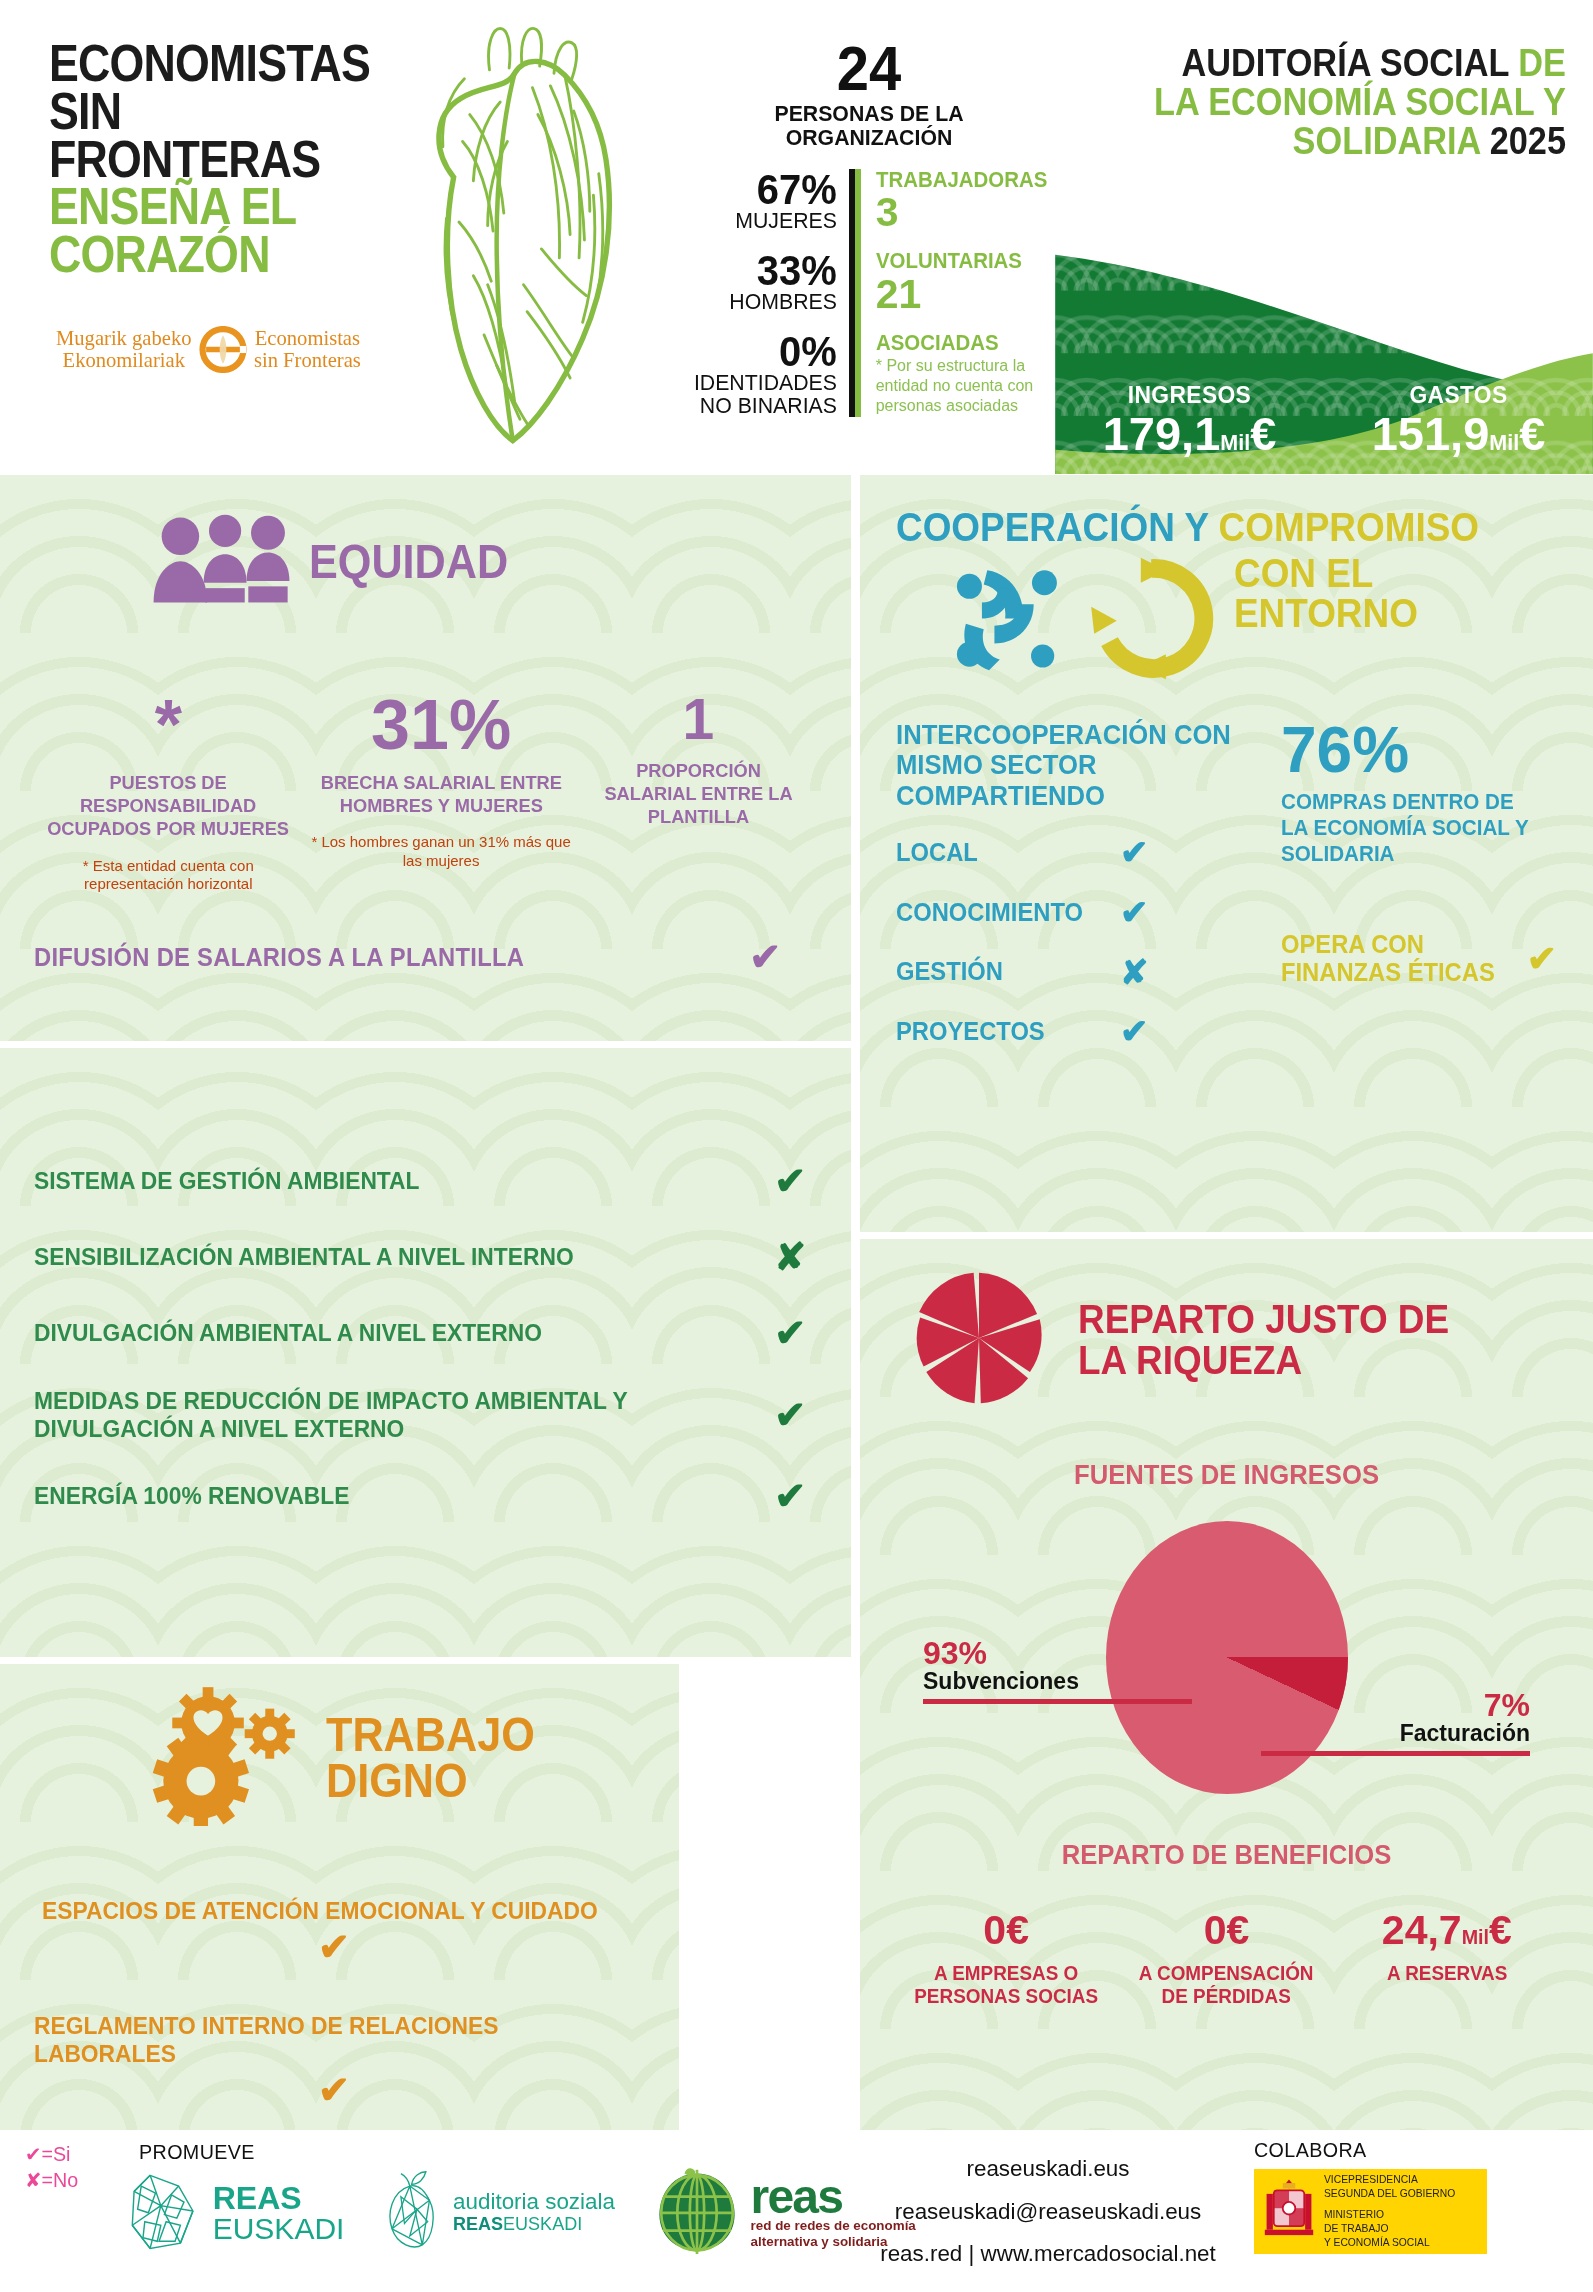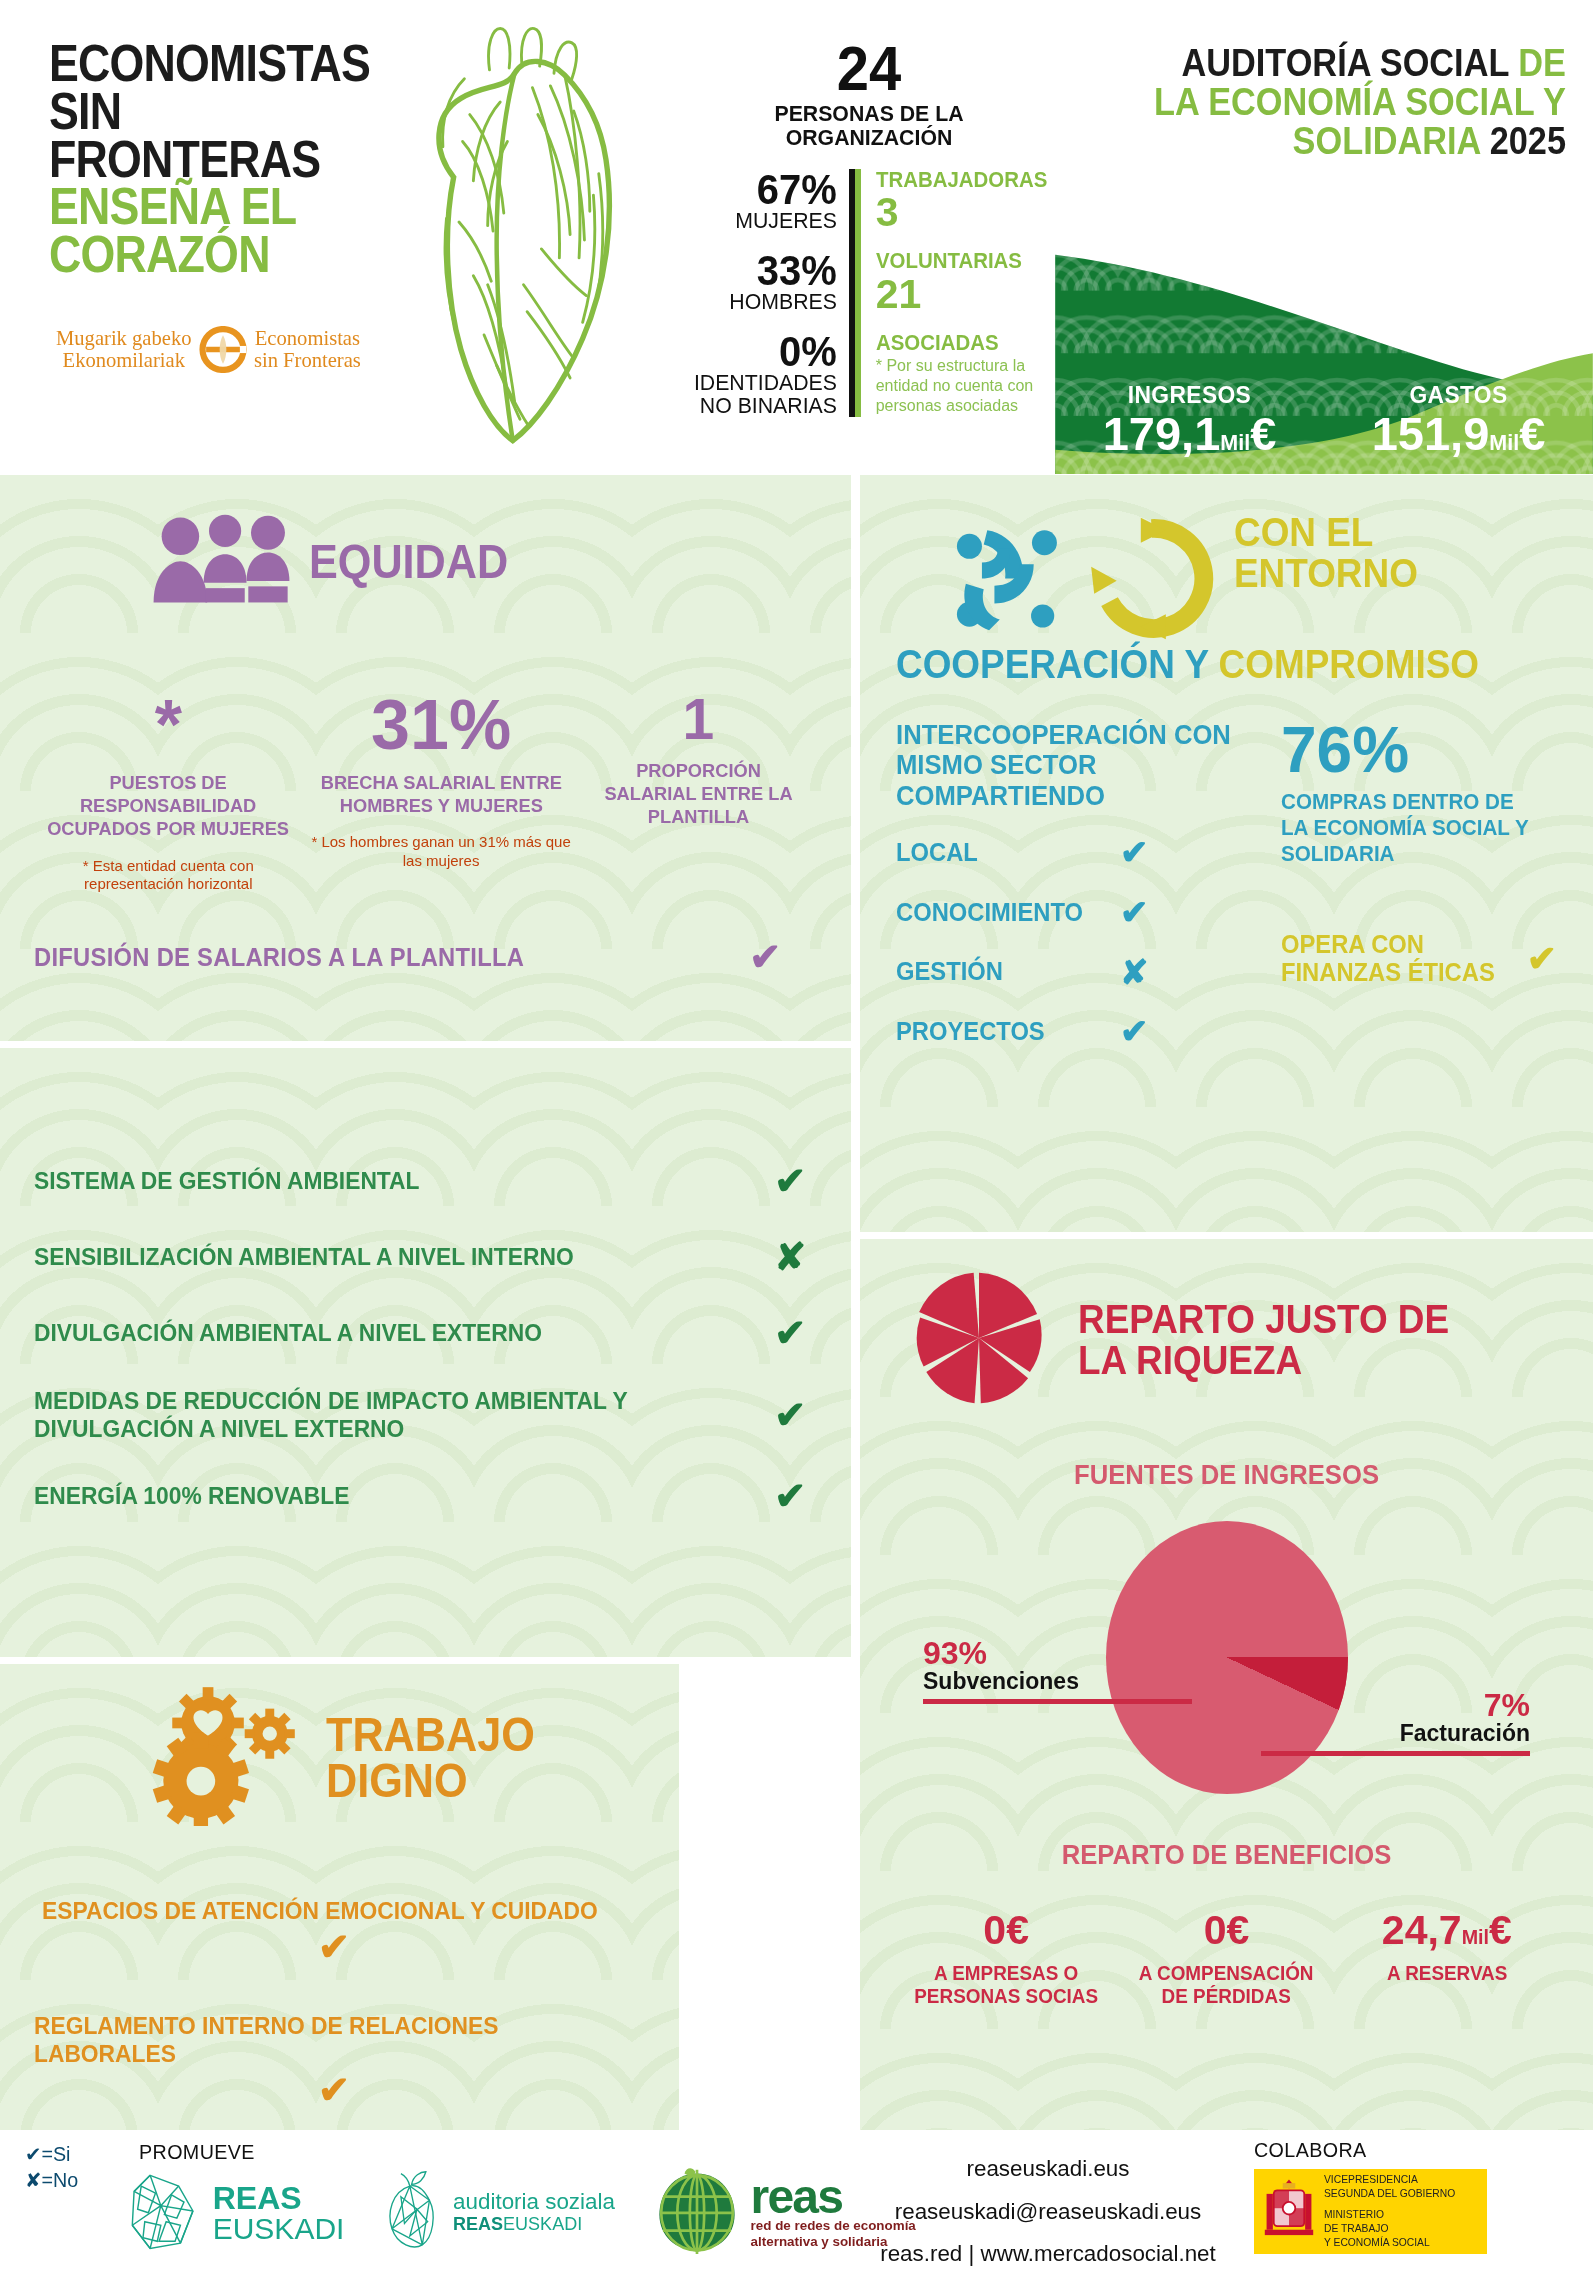--- a/index.html
+++ b/index.html
@@ -130,21 +130,21 @@
   #co-right{right:27px;top:168px;width:269px;text-align:right;}
   #re .beneficios{text-align:center;font-size:27px;font-weight:bold;color:#d45a6e;margin-top:41px;transform:scaleX(0.95);}
   #re .bencols{display:flex;margin-top:39px;}
   .bencol{flex:1;text-align:center;padding:0 9px;}
   .benval{font-size:41px;font-weight:bold;color:#cb2a45;line-height:1;}
   .benval small{font-size:19.7px;}
   .benlab{font-size:19.7px;font-weight:bold;color:#cb2a45;line-height:1.2;margin-top:10.7px;transform:scaleX(0.96);}
 
   
   #footer{position:absolute;left:0;top:2130px;width:1593px;height:163px;background:#fff;}
-  #legend{position:absolute;left:25px;top:10.7px;font-size:19.7px;color:#0c4a6e;line-height:1.35;}
+  #legend{position:absolute;left:25px;top:10.7px;font-size:19.7px;color:#ec4899;line-height:1.35;}
   #promueve-lab{position:absolute;left:139px;top:10.7px;font-size:19.7px;color:#111;letter-spacing:0.4px;}
   #logos{position:absolute;left:125px;top:38px;display:flex;align-items:center;gap:39px;}
   .logo-reas{display:flex;align-items:center;gap:10.7px;}
   .lr-txt1{font-size:32px;font-weight:bold;color:#19a58a;line-height:1;}
   .lr-txt2{font-size:30px;color:#19a58a;line-height:1;font-weight:normal;}
   .as-txt1{font-size:22.4px;color:#19a58a;line-height:1.1;}
   .as-txt2{font-size:18px;color:#19a58a;line-height:1.1;}
   .as-txt2 b{color:#0f8f79;}
   .reas3-t{font-size:48px;font-weight:bold;color:#1f7a3d;line-height:0.9;letter-spacing:-1.8px;}
   .reas3-s{font-size:13.4px;font-weight:bold;color:#7f1d1d;line-height:1.2;}
@@ -436,20 +436,23 @@
         <div class="rl-txt">MEDIDAS QUE MEJORAN LA LEY DE CONCILIACIÓN</div>
         <div class="mark">✔</div>
       </div>
     </div>
   </div>
 </div>
 
 <div class="panel" id="co">
   <div class="pat"></div>
   <div class="pinner" style="padding:32px 36px 0 36px;">
+    <div>
+      <div class="ct-line"><span class="cblue">COOPERACIÓN Y </span><span class="cyellow">COMPROMISO</span></div>
+    </div>
     <div style="display:flex;align-items:flex-start;margin-top:3.6px;">
       <span style="margin:5.4px 9px 0 52px;">
         <svg width="125" height="125" viewBox="0 0 140 140">
           <g fill="#2e9fc0">
             <circle cx="24" cy="34" r="14"></circle>
               <circle cx="108" cy="30" r="14"></circle>
             <circle cx="24" cy="110" r="14"></circle>
               <circle cx="106" cy="112" r="13"></circle>
             <path d="M44 16 C70 20 86 44 84 70 L64 70 C66 50 56 36 40 32Z"></path>
             <path d="M96 54 C96 80 76 98 52 98 L52 78 C70 78 80 68 80 54Z"></path>
@@ -468,23 +471,20 @@
             <path d="M58 2 L86 16 L58 30Z"></path>
             <path d="M86 138 L58 124 L86 110Z"></path>
             <path d="M6 54 L30 76 L2 84Z" transform="rotate(-14 16 70)"></path>
           </g>
         </svg>
       </span>
       <div style="padding-top:1.8px;">
         <div class="ct-line cyellow">CON EL</div>
         <div class="ct-line cyellow">ENTORNO</div>
       </div>
-    </div>
-    <div>
-      <div class="ct-line"><span class="cblue">COOPERACIÓN Y </span><span class="cyellow">COMPROMISO</span></div>
     </div>
 
     <div class="body">
       <div class="leftcol">
         <div class="ic-lead">INTERCOOPERACIÓN CON MISMO SECTOR COMPARTIENDO</div>
         <div class="ic-list">
           <div class="ic-row">
             <div class="t">LOCAL</div>
             <div class="m">✔</div>
           </div>

